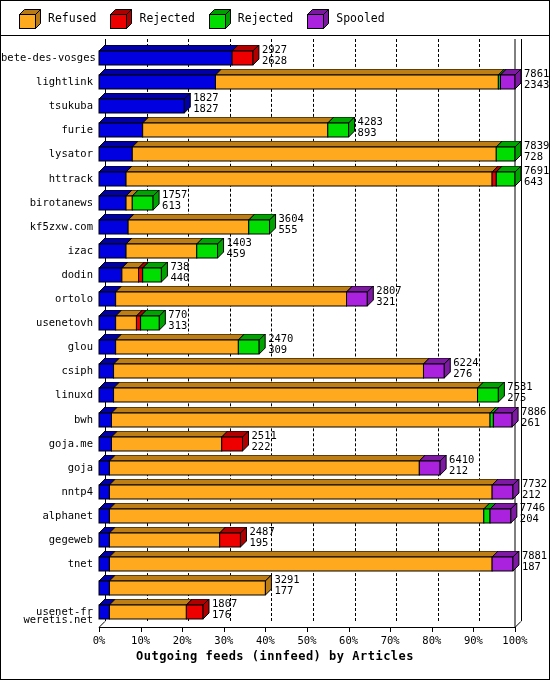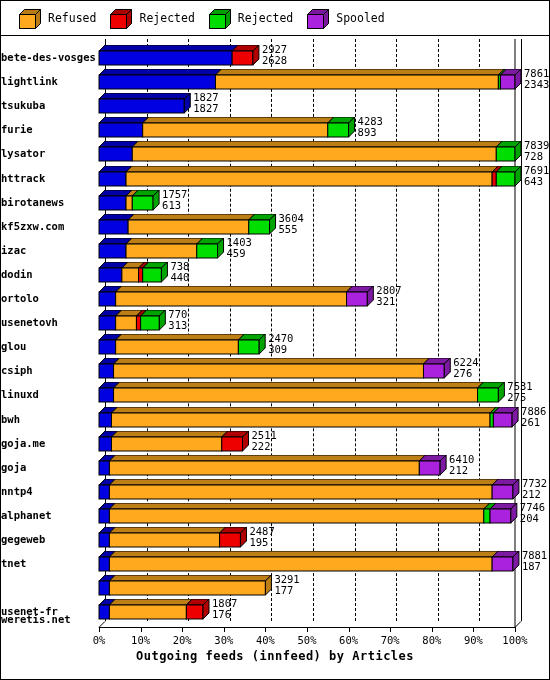--- a/index.html
+++ b/index.html
@@ -21,21 +21,21 @@
   }
   .legend-item{display:flex;align-items:center;margin-left:14px;}
   .legend-item:first-child{margin-left:18px;}
   .lg-cube{position:relative;width:22px;height:18px;margin-right:7px;}
   .lg-cube svg{position:absolute;left:0;top:0;}
   .lg-label{font-size:11.5px;color:#000;letter-spacing:0px;white-space:nowrap;}
   
   #plot{position:absolute;left:0;top:34px;width:548px;height:644px;}
   .ylabel{
     position:absolute;right:0;font-size:10.5px;color:#000;
-    text-align:left;white-space:nowrap;line-height:10px;font-weight:bold;
+    text-align:right;white-space:nowrap;line-height:10px;
   }
   .axisline{position:absolute;background:#000;}
   .gridline{position:absolute;width:0;border-left:1px dashed #000;}
   .tick{position:absolute;width:1px;background:#000;}
   .xtick-label{position:absolute;font-size:10.5px;color:#000;text-align:center;white-space:nowrap;}
   .vlabel{position:absolute;font-size:10.5px;color:#000;white-space:nowrap;line-height:10.5px;}
   #xtitle{
     position:absolute;width:548px;text-align:center;
     font-size:12px;font-weight:bold;color:#000;letter-spacing:0.5px;
   }

